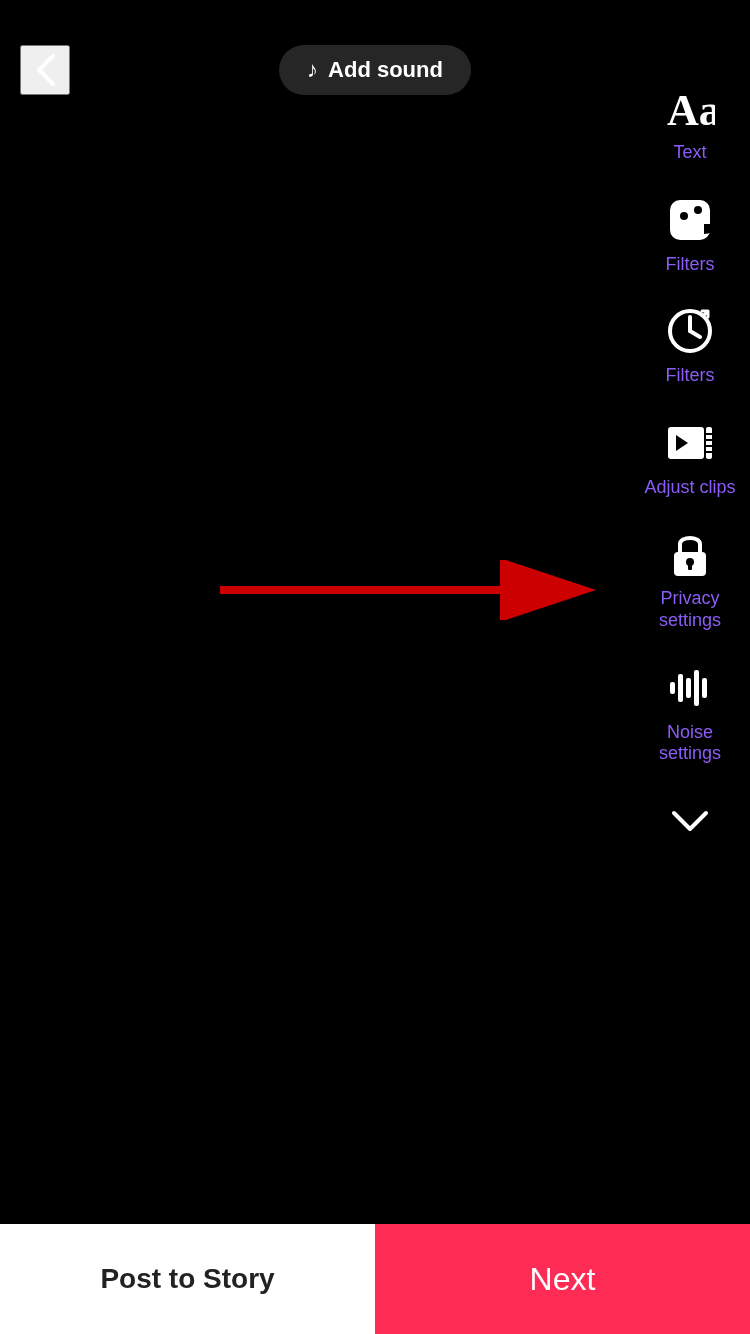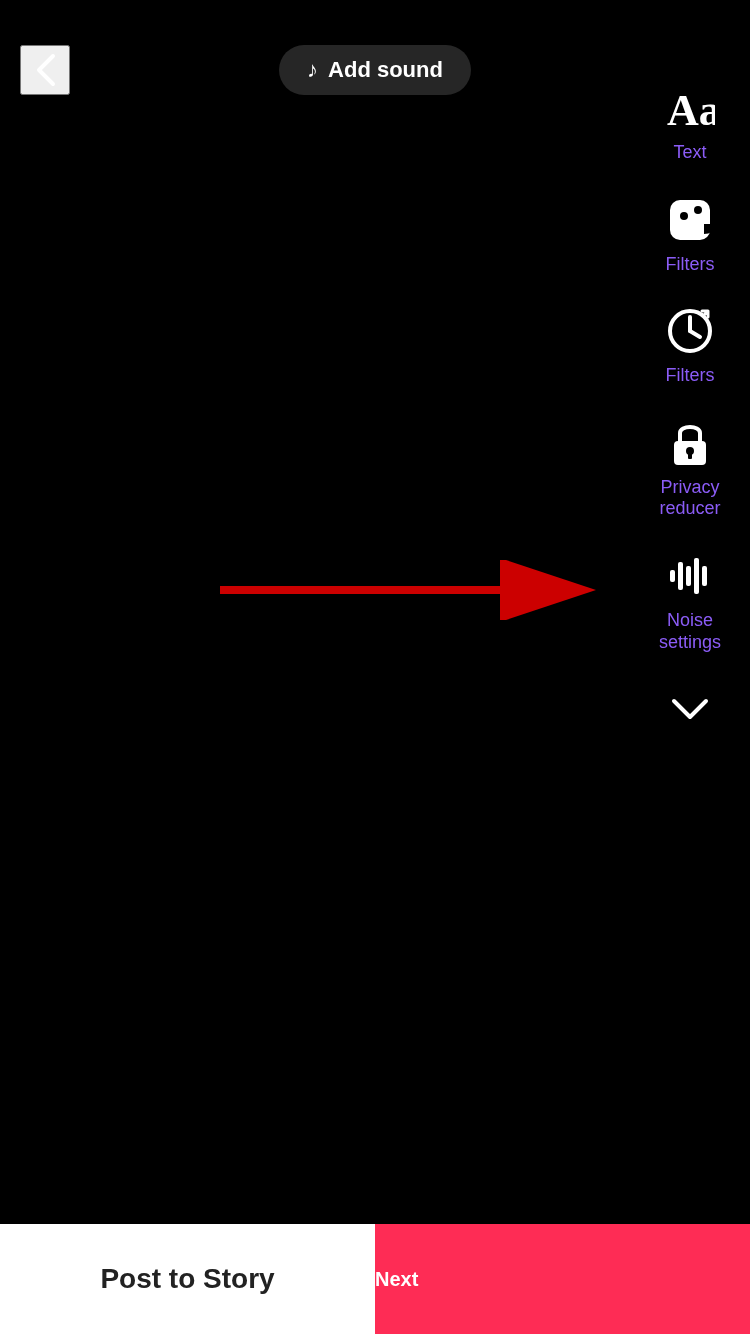--- a/index.html
+++ b/index.html
@@ -179,27 +179,27 @@
       cursor: pointer;
       display: flex;
       align-items: center;
       justify-content: center;
     }
 
     .next-btn {
       flex: 1;
       background: #fe2c55;
       border: none;
-      font-size: 20px;
-      font-weight: 700;
+      font-size: 32px;
+      font-weight: 400;
       color: #fff;
       cursor: pointer;
       display: flex;
       align-items: center;
-      justify-content: flex-start;
+      justify-content: center;
     }
   </style>
 </head>
 <body>
 
 <div class="header">
   <button class="back-btn">
     <svg width="28" height="40" viewBox="0 0 28 40" fill="none">
       <path d="M22 6L8 20L22 34" stroke="white" stroke-width="4" stroke-linecap="round" stroke-linejoin="round"></path>
     </svg>
@@ -246,32 +246,49 @@
         <path d="M24 24 L24 10" stroke="white" stroke-width="4" stroke-linecap="round"></path>
         <path d="M24 24 L34 30" stroke="white" stroke-width="4" stroke-linecap="round"></path>
 
         <path d="M38 8 L42 4 M42 4 L42 10 M42 4 L36 4" stroke="white" stroke-width="3" stroke-linecap="round" fill="none"></path>
       </svg>
     </div>
     <span class="label">Filters</span>
   </div>
 
 
+  <div class="sidebar-item">
+    <div class="icon-wrap">
+      <svg class="adjust-svg" viewBox="0 0 48 48" fill="white">
+
+        <rect x="2" y="8" width="36" height="32" rx="3" fill="white"></rect>
+
+        <polygon points="10,16 10,32 22,24" fill="black"></polygon>
+
+        <rect x="40" y="8" width="6" height="32" rx="2" fill="white"></rect>
+        <rect x="40" y="14" width="6" height="2" fill="black"></rect>
+        <rect x="40" y="20" width="6" height="2" fill="black"></rect>
+        <rect x="40" y="26" width="6" height="2" fill="black"></rect>
+        <rect x="40" y="32" width="6" height="2" fill="black"></rect>
+      </svg>
+    </div>
+    <span class="label">Adjust clips</span>
+  </div>
 
   <div class="sidebar-item">
     <div class="icon-wrap">
       <svg class="privacy-svg" viewBox="0 0 40 48" fill="white">
 
         <rect x="4" y="22" width="32" height="24" rx="4" fill="white"></rect>
         <path d="M10 22 L10 14 C10 6 30 6 30 14 L30 22" stroke="white" stroke-width="4" fill="none" stroke-linecap="round"></path>
         <circle cx="20" cy="32" r="4" fill="black"></circle>
         <rect x="18" y="34" width="4" height="6" rx="1" fill="black"></rect>
       </svg>
     </div>
-    <span class="label">Privacy reducer</span>
+    <span class="label">Privacy settings</span>
   </div>
 
   <div class="sidebar-item">
     <div class="icon-wrap">
       <svg class="noise-svg" viewBox="0 0 48 48" fill="white">
 
         <rect x="4" y="18" width="5" height="12" rx="2" fill="white"></rect>
         <rect x="12" y="10" width="5" height="28" rx="2" fill="white"></rect>
         <rect x="20" y="14" width="5" height="20" rx="2" fill="white"></rect>
         <rect x="28" y="6" width="5" height="36" rx="2" fill="white"></rect>

